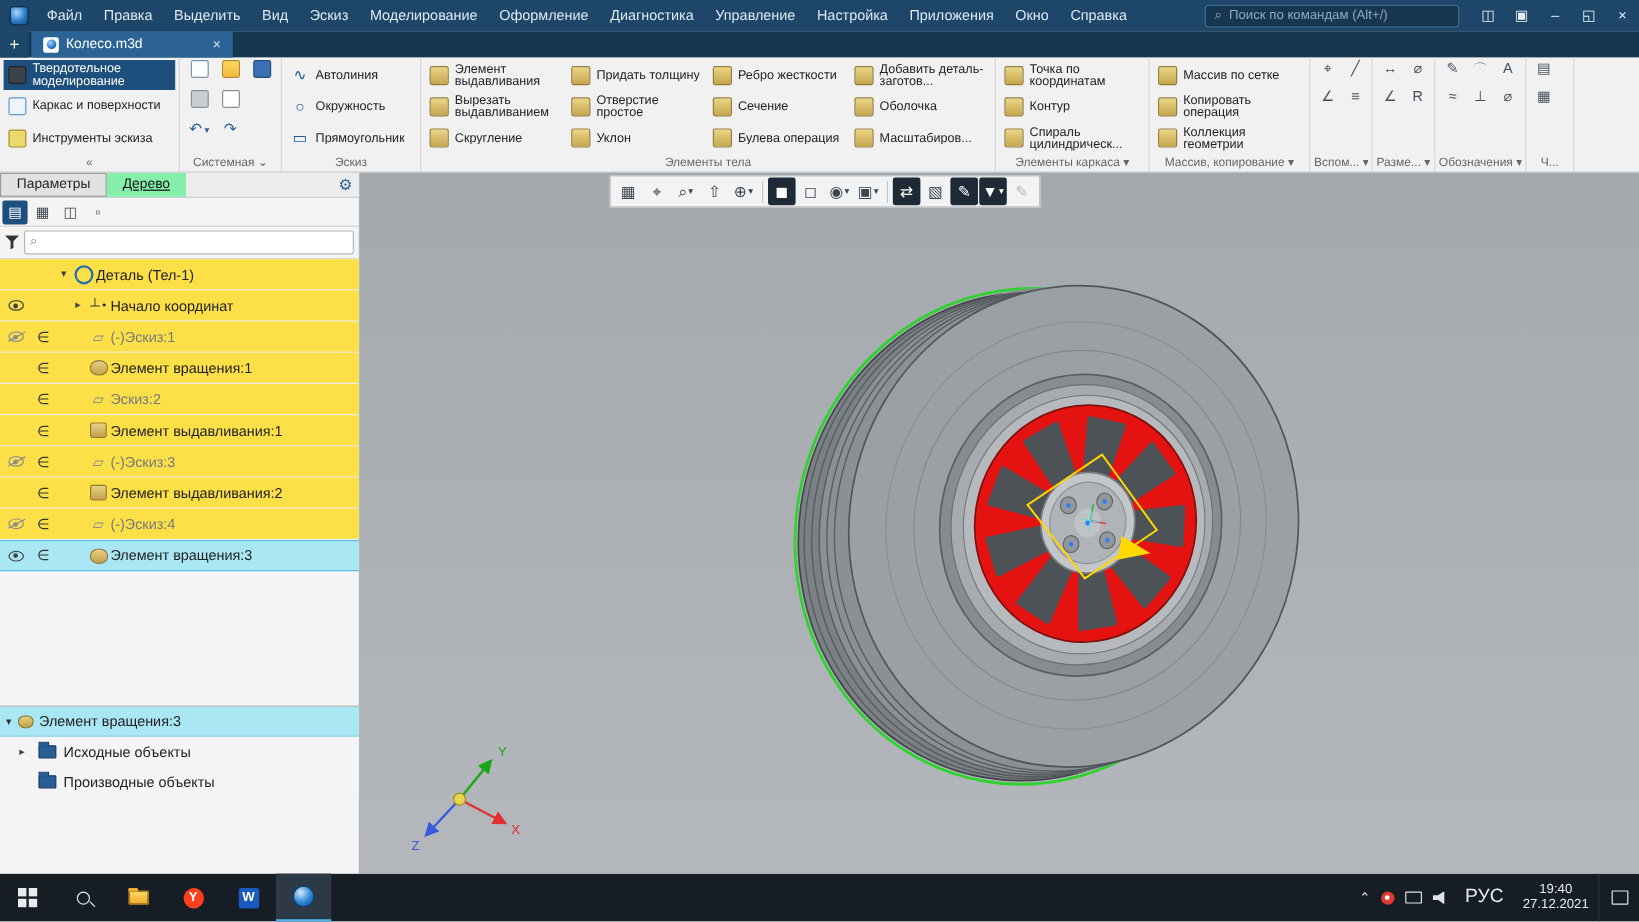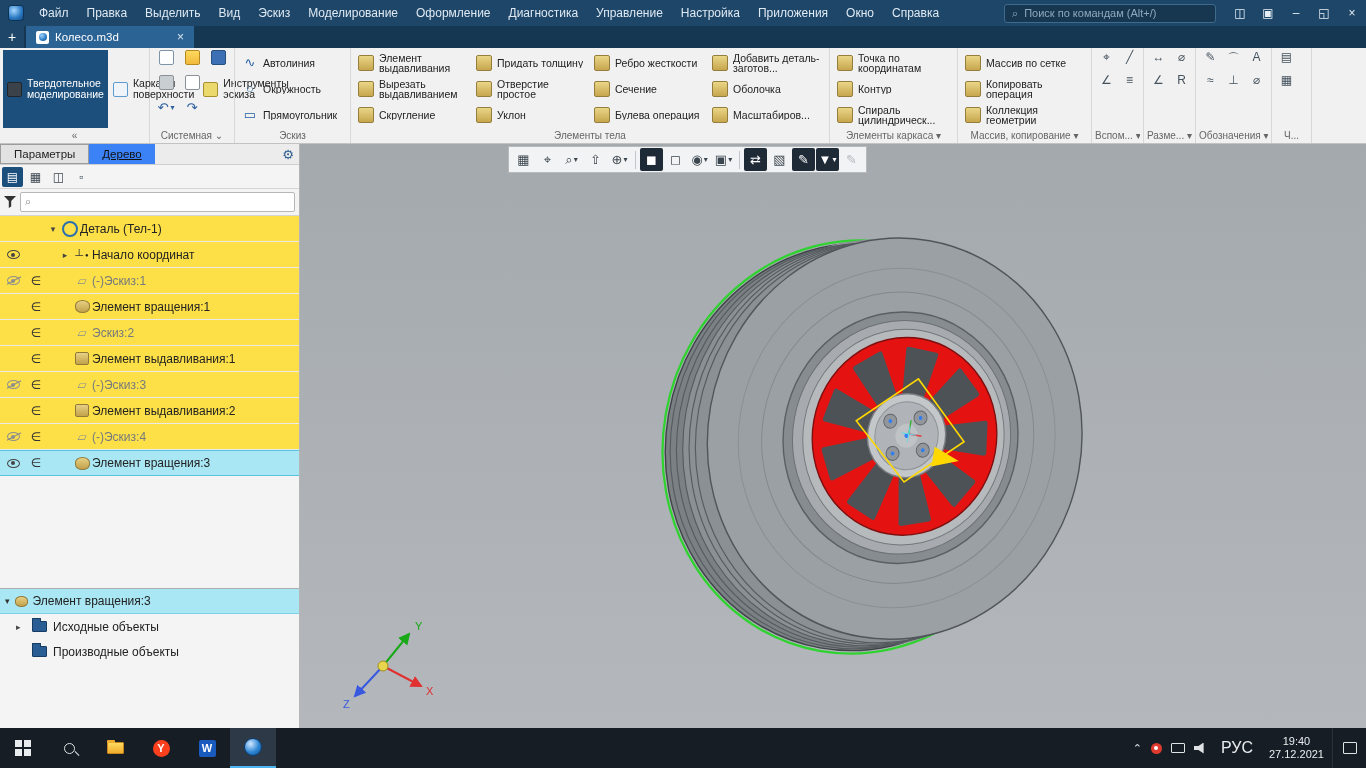--- a/index.html
+++ b/index.html
@@ -26,21 +26,21 @@
   .docicon { width:13px; height:13px; background:#fff; border-radius:2px; position:relative; flex:none; }
   .docicon::after { content:''; position:absolute; inset:2.5px; border-radius:50%; background:radial-gradient(circle at 35% 32%, #9fd4ff, #2b79c2 60%, #134b7e); }
   .tabclose { margin-left:auto; padding-left:16px; color:#d7e4ef; font-size:12px; }
 
   
   #ribbon { height:96px; background:#f1f1f1; border-bottom:1px solid #c2c2c2; display:flex; }
   .rgroup { display:flex; flex-direction:column; border-right:1px solid #d8d8d8; padding:2px 3px 0; }
   .rbody { flex:1; display:flex; align-items:flex-start; }
   .rlabel { height:15px; line-height:15px; font-size:10px; color:#666; text-align:center; white-space:nowrap; overflow:hidden; }
   .modecol { width:150px; }
-  .modecol .rbody { flex-direction:row; gap:1px; align-items:stretch; }
+  .modecol .rbody { flex-direction:column; gap:1px; align-items:stretch; }
   .modebtn { flex:1; display:flex; align-items:center; gap:5px; font-size:10.5px; line-height:11px; text-align:left; padding:1px 4px; color:#222; }
   .modebtn.active { background:#1d4f7c; color:#fff; }
   .mchip { width:15px; height:15px; flex:none; border-radius:2px; }
   .mchip-solid { background:#3c424a; border:1px solid #20252b; }
   .mchip-wire  { background:#eef4fa; border:1px solid #5b9bd0; }
   .mchip-sketch{ background:#ecd96d; border:1px solid #a88f2f; }
   .sysgrid { display:grid; grid-template-columns:repeat(3,26px); grid-auto-rows:25px; align-content:start; }
   .cellbtn { display:flex; align-items:center; justify-content:center; font-size:13px; color:#2c5f9e; }
   .chip { width:15px; height:15px; border-radius:2px; display:inline-block; }
   .chip-doc     { background:#fdfeff; border:1px solid #7d93a8; }
@@ -67,21 +67,21 @@
   .rfill { flex:1; border-right:none; }
 
   
   #main { display:flex; height:584px; }
 
   
   #tree-panel { width:300px; flex:none; background:#f4f4f4; border-right:1px solid #b5b5b5; display:flex; flex-direction:column; }
   .ptabs { height:21px; display:flex; align-items:stretch; background:#ececec; font-size:11.5px; border-bottom:1px solid #cfcfcf; }
   .ptab { padding:0 13px; display:flex; align-items:center; }
   .ptab.inactive { background:#e2e2e2; border:1px solid #9c9c9c; }
-  .ptab.active { background:#3b82f6; color:#111;text-decoration:underline; }
+  .ptab.active { background:#86efac; color:#111;text-decoration:underline; }
   .gear { margin-left:auto; width:22px; display:flex; align-items:center; justify-content:center; color:#2d5d8c; font-size:13px; }
   .ptools { height:24px; display:flex; align-items:center; gap:2px; padding:0 2px; border-bottom:1px solid #d5d5d5; }
   .ptool { width:21px; height:20px; display:flex; align-items:center; justify-content:center; font-size:12px; color:#3d4752; border-radius:2px; }
   .ptool.active { background:#1d4f7c; color:#fff; }
   .filterrow { height:27px; display:flex; align-items:center; gap:4px; padding:0 4px; border-bottom:1px solid #d5d5d5; }
   .funnel { width:12px; height:12px; background:#333; clip-path:polygon(0 0,100% 0,60% 42%,60% 88%,40% 100%,40% 42%); flex:none; }
   .filterinput { flex:1; height:20px; border:1px solid #b7b7b7; background:#fff; border-radius:2px; font-size:11px; padding:0 4px 0 20px; outline:none; }
   .filterwrap { position:relative; flex:1; display:flex; }
   .filterwrap .mag2 { position:absolute; left:5px; top:3px; color:#8a8a8a; font-size:11px; }
 

